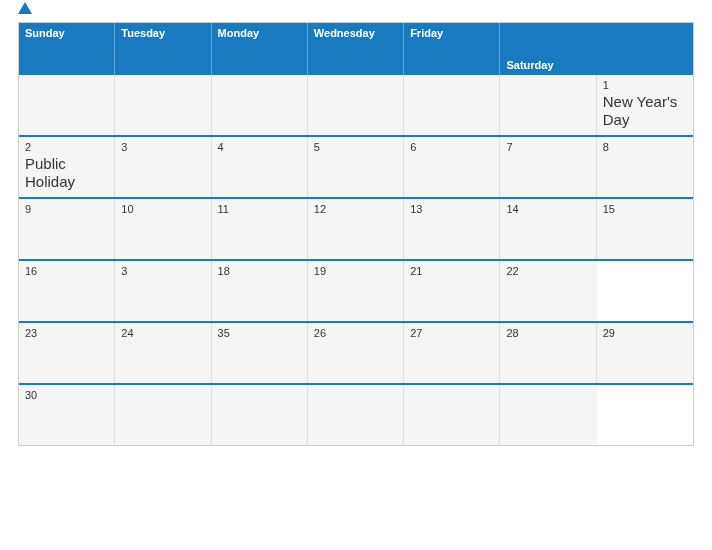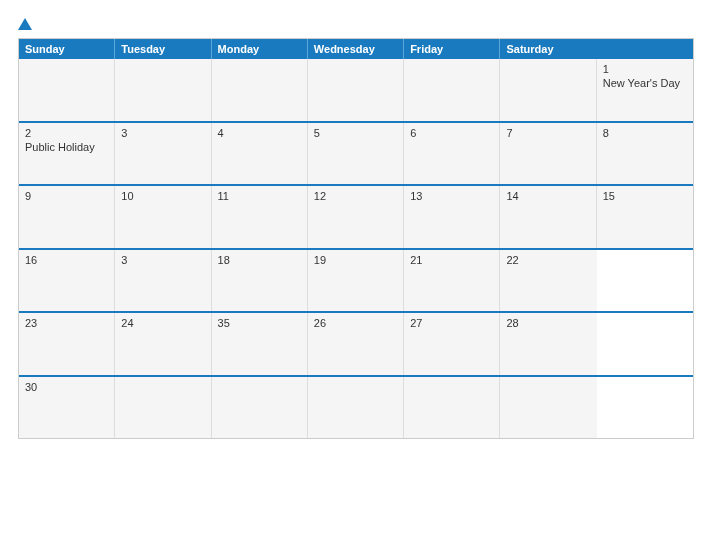--- a/index.html
+++ b/index.html
@@ -7,21 +7,21 @@
       background: #fff;
       font-family: Arial, sans-serif;
       width: 712px;
       height: 550px;
       overflow: hidden;
     }
     .page {
       width: 712px;
       height: 451px;
       background: #fff;
-      padding: 18px 18px 12px 18px;
+      padding: 2px 18px 12px 18px;
       display: flex;
       flex-direction: column;
     }
     .header {
       display: flex;
       align-items: center;
       justify-content: space-between;
       margin-bottom: 8px;
       position: relative;
     }
@@ -81,20 +81,21 @@
     .cal-header-cell {
       color: #fff;
       font-size: 11px;
       font-weight: bold;
       padding: 4px 6px;
       border-right: 1px solid #5aa8d8;
       text-align: left;
     }
     .cal-header-cell:last-child {
       border-right: none;
+      margin-top: 32px;
     }
     .cal-body {
       display: flex;
       flex-direction: column;
       flex: 1;
     }
     .cal-week {
       display: grid;
       grid-template-columns: repeat(7, 1fr);
       flex: 1;
@@ -120,21 +121,21 @@
     .cal-cell.empty {
       background: #f5f5f5;
     }
     .day-num {
       font-size: 11px;
       color: #333;
       font-weight: normal;
       margin-bottom: 2px;
     }
     .holiday-name {
-      font-size: 11px;
+      font-size: 15px;
       color: #333;
       line-height: 1.2;
     }
   </style>
 </head>
 <body>
 
 <div class="page">
   <div class="header">
     <div class="logo">
@@ -249,20 +250,23 @@
           </div>
           <div class="cal-cell">
             <span class="day-num">26</span>
           </div>
           <div class="cal-cell">
             <span class="day-num">27</span>
           </div>
           <div class="cal-cell">
             <span class="day-num">28</span>
           </div>
+          <div class="cal-cell">
+            <span class="day-num">29</span>
+          </div>
         </div>
         <div class="cal-week">
           <div class="cal-cell">
             <span class="day-num">30</span>
           </div>
           <div class="cal-cell empty"></div>
           <div class="cal-cell empty"></div>
           <div class="cal-cell empty"></div>
           <div class="cal-cell empty"></div>
           <div class="cal-cell empty"></div>

